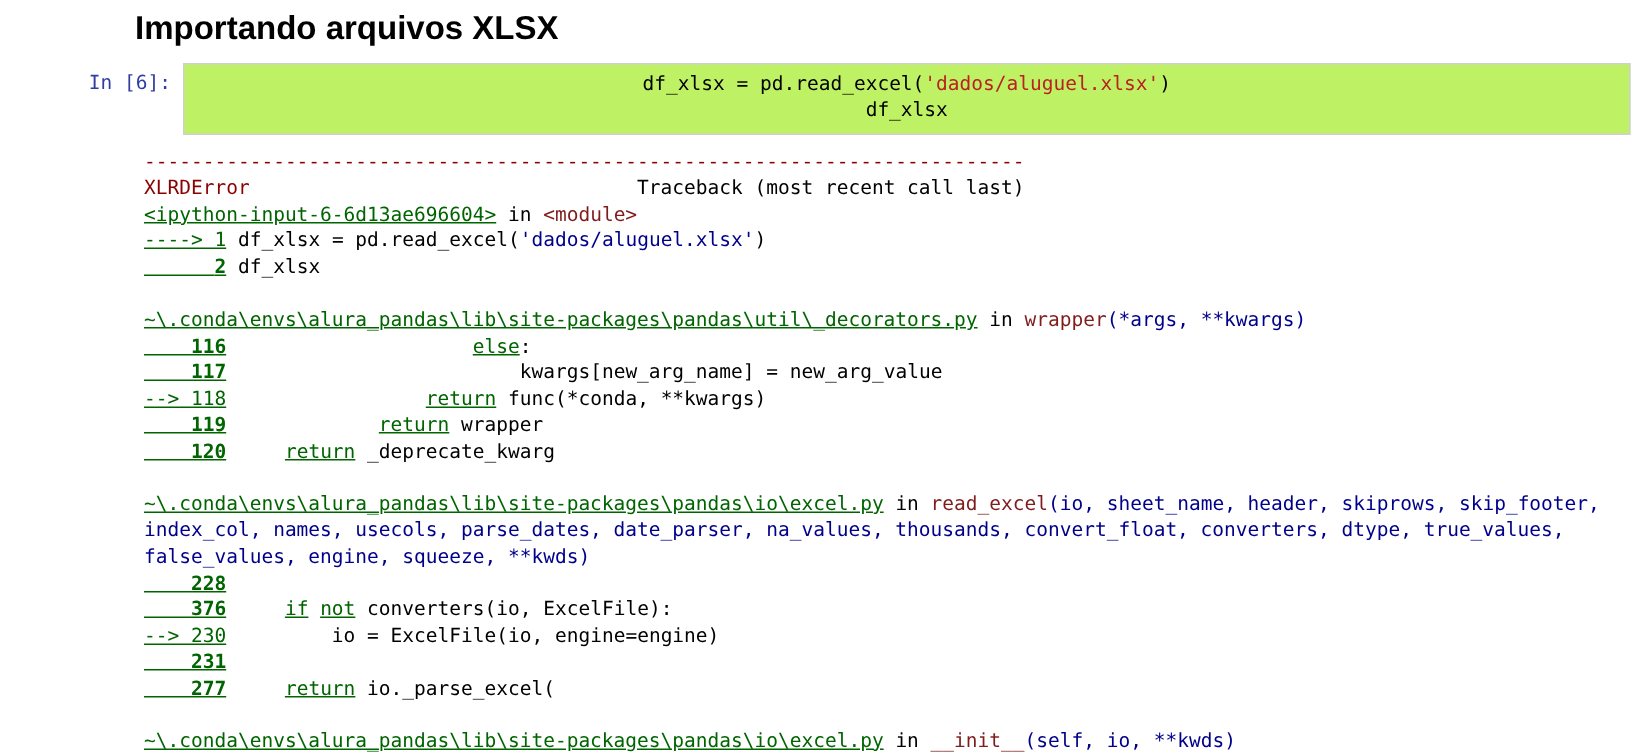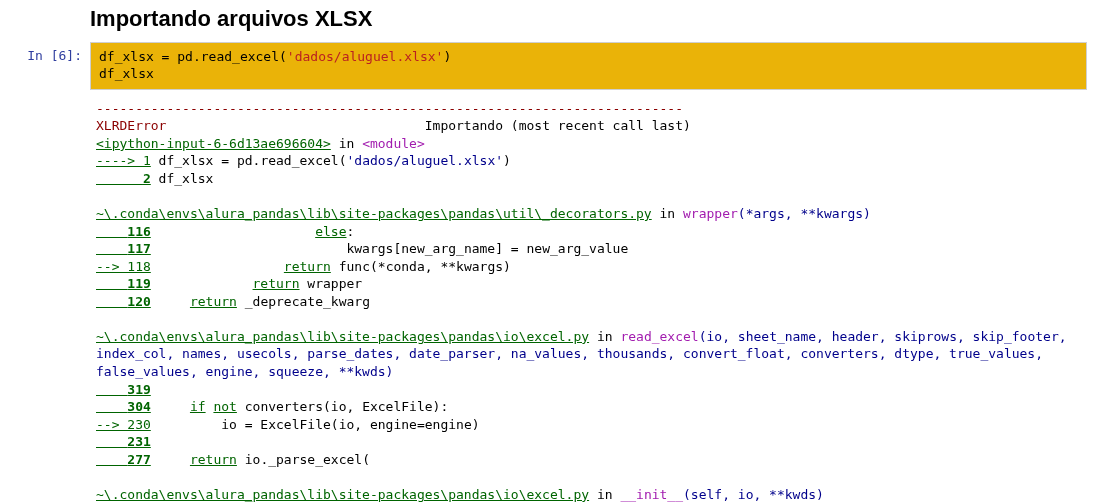--- a/index.html
+++ b/index.html
@@ -25,32 +25,34 @@
       padding: 4px 0;
     }
     .prompt {
       width: 90px;
       flex-shrink: 0;
       text-align: right;
       padding: 6px 8px 0 0;
       font-family: "DejaVu Sans Mono", Menlo, Consolas, monospace;
       font-size: 13px;
       color: #303f9f;
+      margin-left: 32px;
     }
     .input-area {
       flex: 1;
       margin-right: 10px;
       border: 1px solid #cfcfcf;
-      background: #eab308;
+      background: #bef264;
       padding: 6px 8px;
       font-family: "DejaVu Sans Mono", Menlo, Consolas, monospace;
       font-size: 13px;
       line-height: 1.3;
       white-space: pre;
       color: #000;
+      text-align: center;
     }
     .input-area .s { color: #ba2121; }
     .output-cell {
       display: flex;
       padding: 2px 0 0 0;
     }
     .output-prompt {
       width: 90px;
       flex-shrink: 0;
     }
@@ -59,21 +61,21 @@
       margin-right: 10px;
       padding: 4px 6px 0 6px;
       font-family: "DejaVu Sans Mono", Menlo, Consolas, monospace;
       font-size: 13px;
       line-height: 1.35;
       white-space: pre-wrap;
       word-break: break-word;
     }
     .ansi-red-fg    { color: #8b0000; }
     .ansi-green-fg  { color: #006400; text-decoration: underline; }
-    .ansi-cyan-fg   { color: #a21caf; }
+    .ansi-cyan-fg   { color: #7f1d1d; }
     .ansi-blue-fg   { color: #00008b; }
     .bold { font-weight: 700; }
   </style>
 </head>
 <body>
 
 <div class="notebook">
 
   <div class="heading-cell">
     <h2>Importando arquivos XLSX</h2>
@@ -81,35 +83,35 @@
 
   <div class="code-cell">
     <div class="prompt">In [6]:</div>
     <div class="input-area"><span>df_xlsx = pd.read_excel(</span><span class="s">'dados/aluguel.xlsx'</span><span>)</span>
 <span>df_xlsx</span></div>
   </div>
 
   <div class="output-cell">
     <div class="output-prompt"></div>
     <div class="output-area"><span class="ansi-red-fg">---------------------------------------------------------------------------</span>
-<span class="ansi-red-fg">XLRDError</span><span>                                 </span><span>Importando (most recent call last)</span>
+<span class="ansi-red-fg">XLRDError</span><span>                                 </span><span>Traceback (most recent call last)</span>
 <span class="ansi-green-fg">&lt;ipython-input-6-6d13ae696604&gt;</span><span> in </span><span class="ansi-cyan-fg">&lt;module&gt;</span><span class="ansi-blue-fg"></span>
 <span class="ansi-green-fg">----&gt; 1</span><span> df_xlsx </span><span>=</span><span> pd</span><span>.</span><span>read_excel</span><span>(</span><span class="ansi-blue-fg">'dados/aluguel.xlsx'</span><span>)</span>
 <span class="ansi-green-fg bold">      2</span><span> df_xlsx</span>
 
 <span class="ansi-green-fg">~\.conda\envs\alura_pandas\lib\site-packages\pandas\util\_decorators.py</span><span> in </span><span class="ansi-cyan-fg">wrapper</span><span class="ansi-blue-fg">(*args, **kwargs)</span>
 <span class="ansi-green-fg bold">    116</span><span>                     </span><span class="ansi-green-fg">else</span><span>:</span>
 <span class="ansi-green-fg bold">    117</span><span>                         kwargs</span><span>[</span><span>new_arg_name</span><span>]</span><span> </span><span>=</span><span> new_arg_value</span>
 <span class="ansi-green-fg">--&gt; 118</span><span>                 </span><span class="ansi-green-fg">return</span><span> func</span><span>(</span><span>*</span><span>conda</span><span>,</span><span> </span><span>**</span><span>kwargs</span><span>)</span>
 <span class="ansi-green-fg bold">    119</span><span>             </span><span class="ansi-green-fg">return</span><span> wrapper</span>
 <span class="ansi-green-fg bold">    120</span><span>     </span><span class="ansi-green-fg">return</span><span> _deprecate_kwarg</span>
 
 <span class="ansi-green-fg">~\.conda\envs\alura_pandas\lib\site-packages\pandas\io\excel.py</span><span> in </span><span class="ansi-cyan-fg">read_excel</span><span class="ansi-blue-fg">(io, sheet_name, header, skiprows, skip_footer, index_col, names, usecols, parse_dates, date_parser, na_values, thousands, convert_float, converters, dtype, true_values, false_values, engine, squeeze, **kwds)</span>
-<span class="ansi-green-fg bold">    319</span>
-<span class="ansi-green-fg bold">    304</span><span>     </span><span class="ansi-green-fg">if</span><span> </span><span class="ansi-green-fg">not</span><span> converters</span><span>(</span><span>io</span><span>,</span><span> ExcelFile</span><span>)</span><span>:</span>
+<span class="ansi-green-fg bold">    228</span>
+<span class="ansi-green-fg bold">    376</span><span>     </span><span class="ansi-green-fg">if</span><span> </span><span class="ansi-green-fg">not</span><span> converters</span><span>(</span><span>io</span><span>,</span><span> ExcelFile</span><span>)</span><span>:</span>
 <span class="ansi-green-fg">--&gt; 230</span><span>         io </span><span>=</span><span> ExcelFile</span><span>(</span><span>io</span><span>,</span><span> engine</span><span>=</span><span>engine</span><span>)</span>
 <span class="ansi-green-fg bold">    231</span>
 <span class="ansi-green-fg bold">    277</span><span>     </span><span class="ansi-green-fg">return</span><span> io</span><span>.</span><span>_parse_excel</span><span>(</span>
 
 <span class="ansi-green-fg">~\.conda\envs\alura_pandas\lib\site-packages\pandas\io\excel.py</span><span> in </span><span class="ansi-cyan-fg">__init__</span><span class="ansi-blue-fg">(self, io, **kwds)</span></div>
   </div>
 
 </div>
 
 </body></html>

